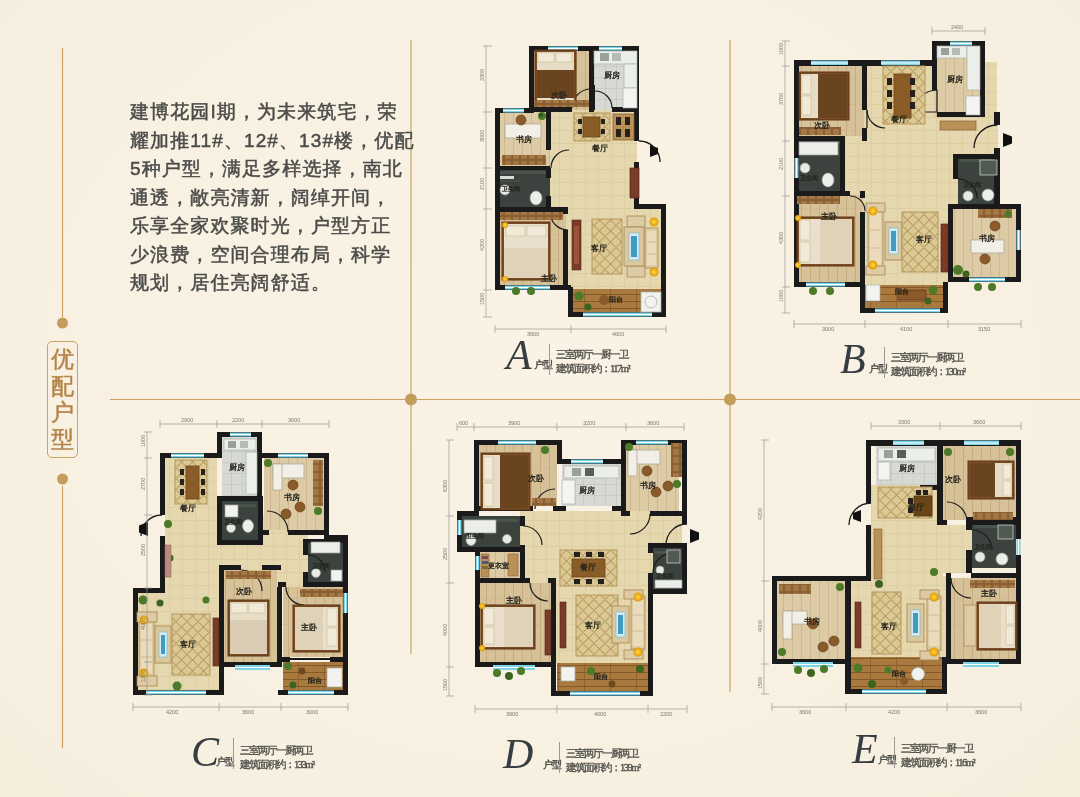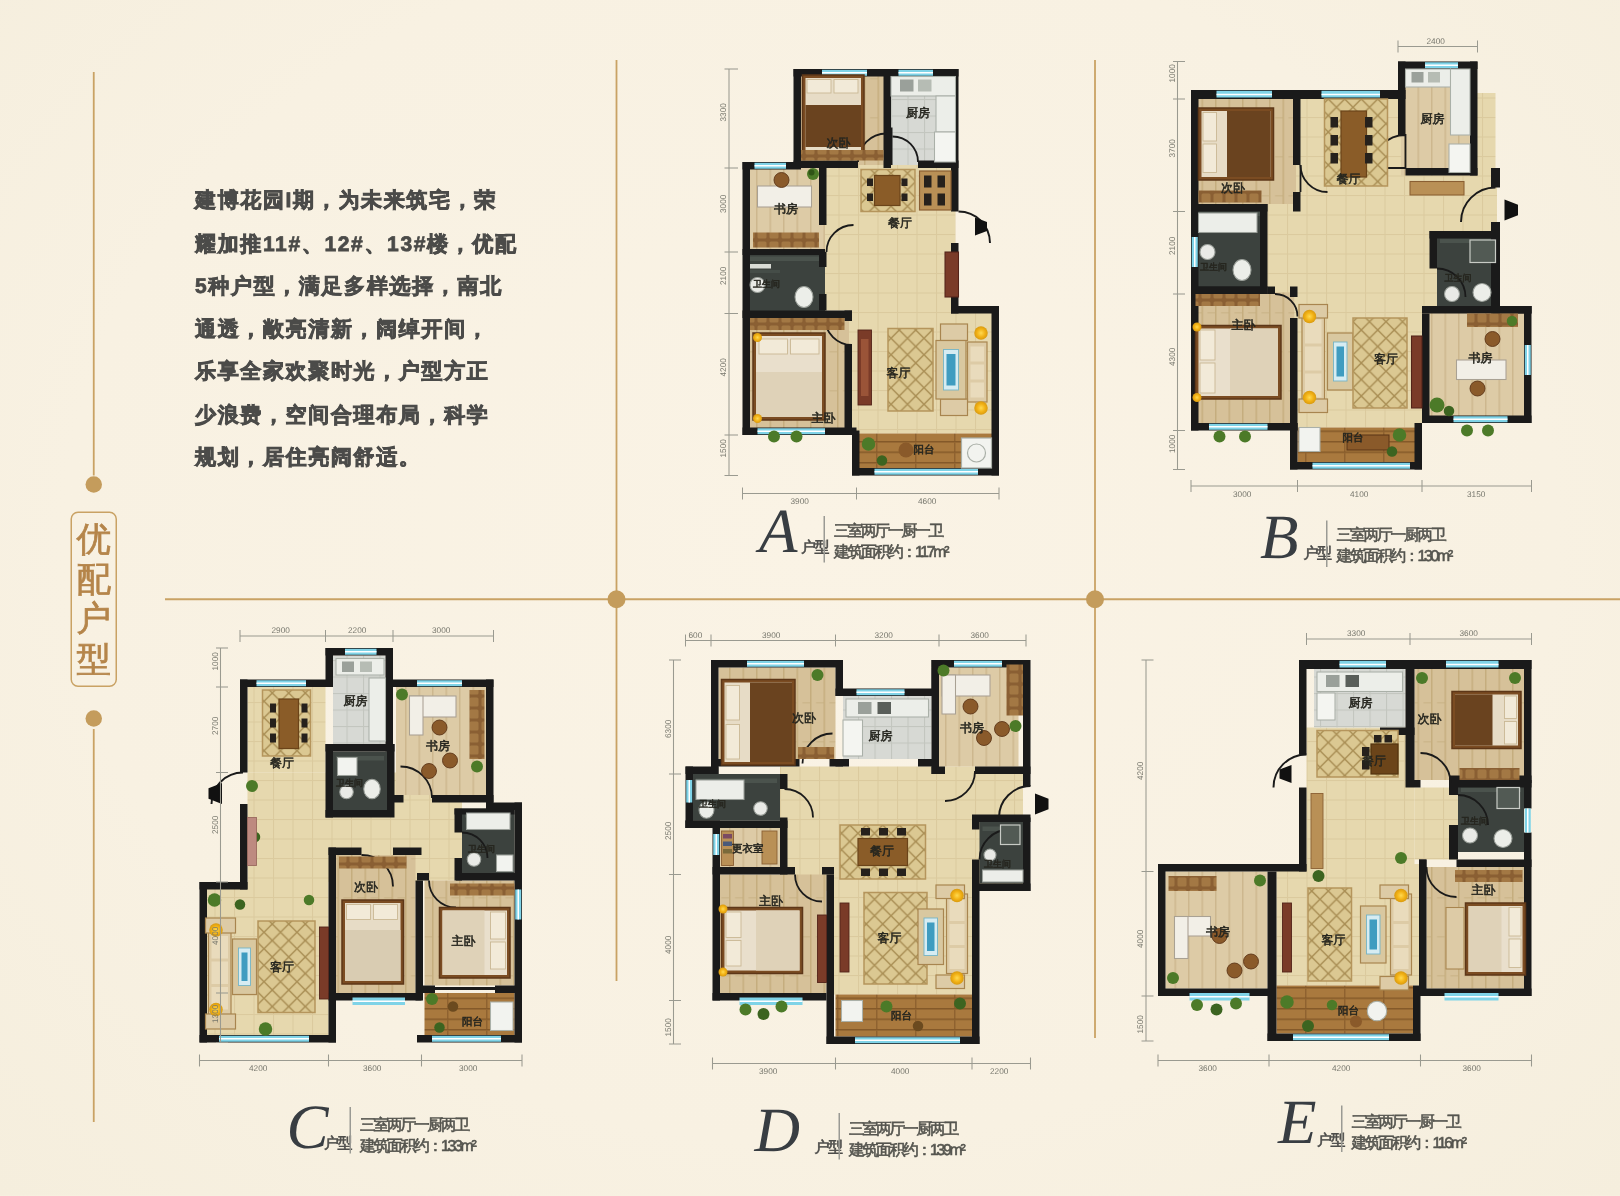--- a/index.html
+++ b/index.html
@@ -1,23 +1,23 @@
 <!DOCTYPE html>
 <html><head>
 <meta charset="utf-8">
 <style>
 html,body{margin:0;padding:0;}
 body{width:1080px;height:797px;overflow:hidden;background:#f8f1e1;font-family:"Liberation Sans",sans-serif;}
 #page{position:absolute;left:0;top:0;width:1080px;height:797px;background:radial-gradient(ellipse at 50% 45%, #faf3e5 0%, #f8f1e2 65%, #f5eedd 100%);}
 svg{position:absolute;left:0;top:0;}
-.para{position:absolute;left:130px;top:119px;width:200px;font-size:14px;line-height:28.5px;color:#4b4b49;letter-spacing:1.1px;white-space:nowrap;font-weight:bold;-webkit-text-stroke:0.5px #4b4b49;}
+.para{position:absolute;left:130px;top:98px;width:200px;font-size:19px;line-height:28.5px;color:#4b4b49;letter-spacing:1.1px;white-space:nowrap;-webkit-text-stroke:0.5px #4b4b49;}
 .vbox{position:absolute;left:47px;top:341px;width:29px;height:111px;border:1px solid #c9a264;border-radius:5px;color:#b5854a;font-size:23px;line-height:26.5px;text-align:center;padding-top:4px;-webkit-text-stroke:0.5px #b5854a;}
 .script{position:absolute;font-family:"Liberation Serif",serif;font-style:italic;color:#383d42;}
 .ptype{position:absolute;font-size:10px;color:#4c4c4a;letter-spacing:-1px;-webkit-text-stroke:0.4px #4c4c4a;}
-.pdesc{position:absolute;font-size:10.5px;color:#55554f;line-height:13.5px;letter-spacing:-1.5px;white-space:nowrap;-webkit-text-stroke:0.4px #55554f;}
+.pdesc{position:absolute;font-size:10.5px;color:#55554f;line-height:13.5px;letter-spacing:-1.5px;white-space:nowrap;font-family:Liberation Serif, serif;-webkit-text-stroke:0.4px #55554f;}
 .pdiv{position:absolute;width:1px;background:#9a9a94;}
 </style>
 </head>
 <body>
 <div id="page">
 <svg viewBox="0 0 1080 797" width="1080" height="797">
 <defs>
 <pattern id="plank" width="9" height="26" patternUnits="userSpaceOnUse">
   <rect width="9" height="26" fill="#d6c199"></rect>
   <rect width="1" height="26" fill="#c5ad7e"></rect>

